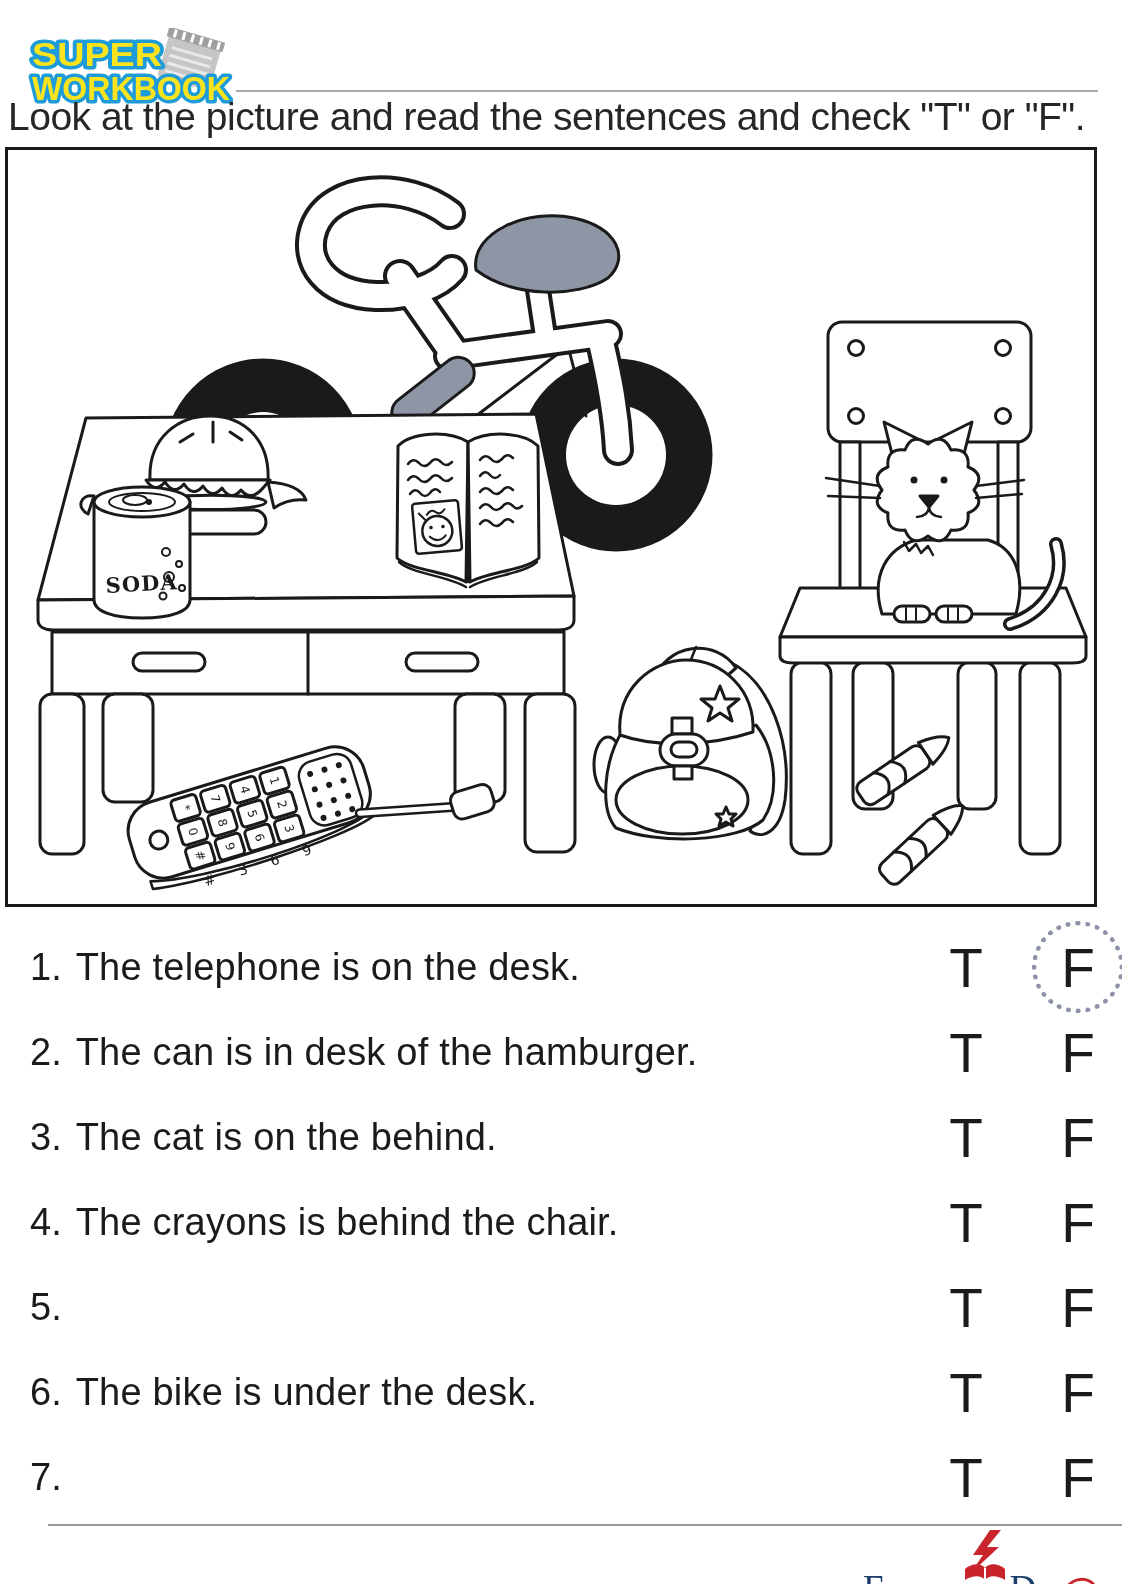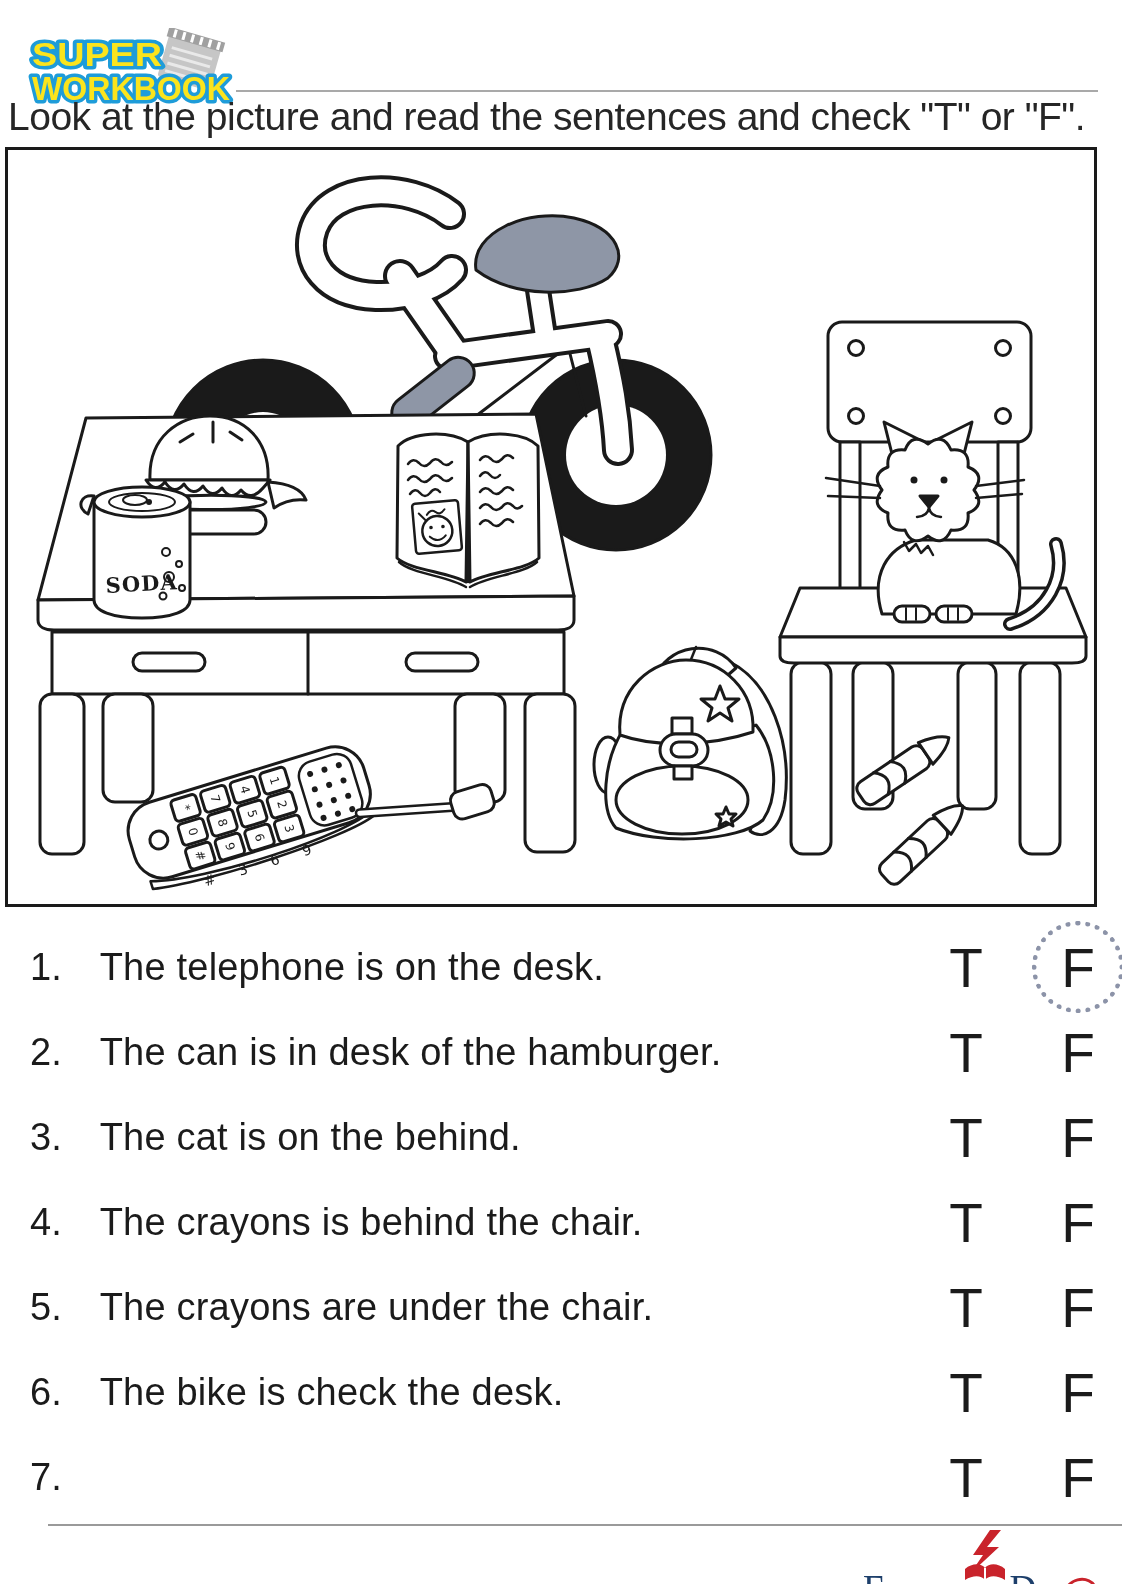--- a/index.html
+++ b/index.html
@@ -14,21 +14,21 @@
   .instruction{position:absolute;left:8px;top:94px;width:1122px;
     font-size:39px;line-height:46px;white-space:nowrap;color:#262626;letter-spacing:-0.5px;}
   
   .picture-box{position:absolute;left:5px;top:147px;width:1092px;height:760px;
     border:3px solid #1a1a1a;box-sizing:border-box;background:#fff;}
   .scene{display:block;}
   
   .questions{position:absolute;left:0;top:925px;width:1122px;}
   .qrow{position:relative;height:85px;display:flex;align-items:center;padding-left:30px;box-sizing:border-box;}
   .qnum{font-size:38px;margin-right:14px;}
-  .qtext{font-size:38px;letter-spacing:0.2px;margin-left:24px;}
+  .qtext{font-size:38px;letter-spacing:0.2px;}
   .tf{position:absolute;top:0;height:85px;width:76px;display:flex;align-items:center;
     justify-content:center;font-size:55px;color:#1b1b1b;}
   .tf.t{left:928px;}
   .tf.f{left:1040px;}
   .example-circle{position:absolute;left:1032px;top:-4px;width:82px;height:82px;
     border:5px dotted #8c93a8;border-radius:50%;box-sizing:content-box;}
   
   .footer-line{position:absolute;left:48px;top:1524px;width:1074px;border-top:2px solid #9a9a9a;}
   .fd-logo{position:absolute;left:848px;top:1530px;width:266px;height:52px;}
   .fd-top{display:flex;align-items:flex-start;justify-content:center;}
@@ -343,28 +343,27 @@
 
   <div class="qrow">
     <span class="qnum">4.</span>
     <span class="qtext">The crayons is behind the chair.</span>
     <span class="tf t">T</span>
     <span class="tf f">F</span>
   </div>
 
   <div class="qrow">
     <span class="qnum">5.</span>
-    <span class="qtext">The crayons are under the chair.</span>
     <span class="tf t">T</span>
     <span class="tf f">F</span>
   </div>
 
   <div class="qrow">
     <span class="qnum">6.</span>
-    <span class="qtext">The bike is check the desk.</span>
+    <span class="qtext">The bike is under the desk.</span>
     <span class="tf t">T</span>
     <span class="tf f">F</span>
   </div>
 
   <div class="qrow">
     <span class="qnum">7.</span>
     <span class="tf t">T</span>
     <span class="tf f">F</span>
   </div>
 

